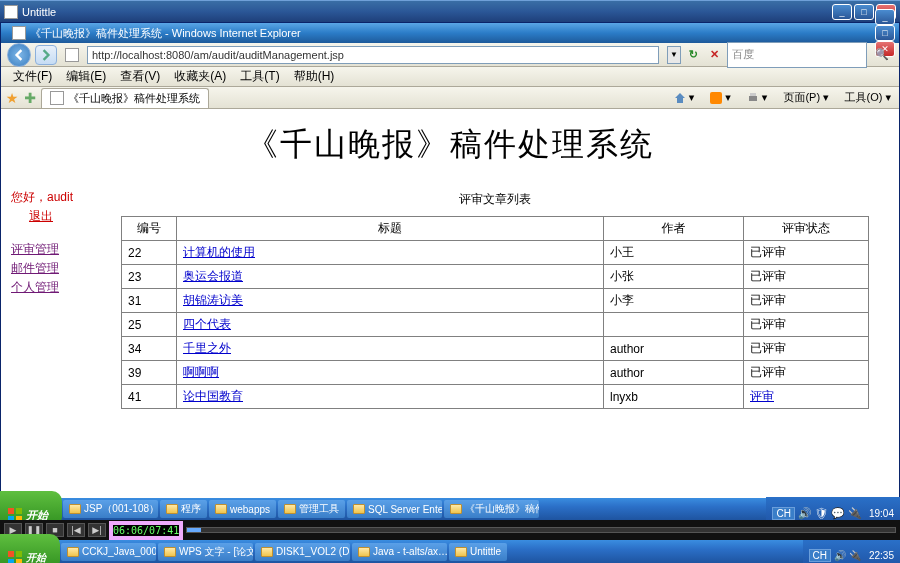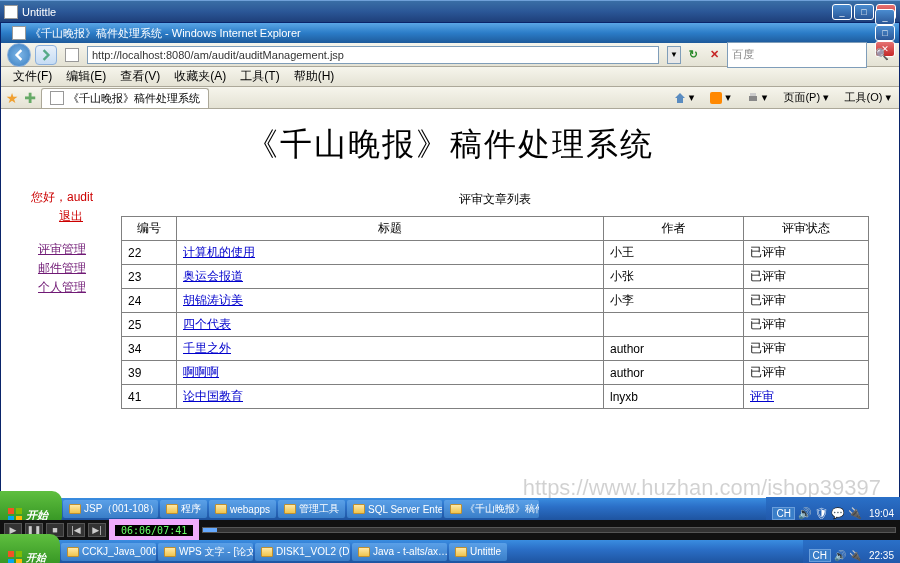--- a/index.html
+++ b/index.html
@@ -40,21 +40,21 @@
 .tabbar-right { margin-left: auto; display: flex; gap: 4px; align-items: center; }
 .tbr-btn { padding: 1px 6px; cursor: pointer; display: flex; align-items: center; gap: 3px; }
 .tbr-btn svg { width: 12px; height: 12px; }
 
 
 .page { background: #fff; height: 410px; display: flex; position: relative; }
 .page-header { width: 100%; text-align: center; padding: 14px 0; }
 .page-header h1 { font-size: 32px; letter-spacing: 2px; color: #000; font-weight: normal; font-family: "SimSun"; }
 .content-wrap { display: flex; flex-direction: column; width: 100%; }
 .body-row { display: flex; flex: 1; }
-.sidebar { width: 120px; padding: 8px 8px 0 10px; font-size: 12px; text-align: center; }
+.sidebar { width: 120px; padding: 8px 8px 0 10px; font-size: 12px; }
 .welcome { color: #c00; margin-bottom: 2px; }
 .logout-link { color: #c00; text-decoration: underline; margin-left: 18px; cursor: pointer; display: inline-block; margin-bottom: 16px; }
 .side-link { color: #701a75; text-decoration: underline; display: block; cursor: pointer; margin-bottom: 2px; }
 
 .main { flex: 1; padding: 10px 30px 0 0; }
 .list-title { text-align: center; font-size: 12px; margin-bottom: 8px; }
 table { border-collapse: collapse; width: 100%; font-size: 12px; }
 th, td { border: 1px solid #808080; padding: 3px 6px; text-align: left; height: 18px; }
 th { text-align: center; font-weight: normal; background: #fff; }
 th.c-id { width: 55px; }
@@ -68,21 +68,21 @@
 .taskbar { position: absolute; left: 0; right: 0; top: 520px; height: 22px; background: linear-gradient(to bottom,#3a8de0 0%,#2b6fc7 40%,#1e54a0 100%); display: flex; align-items: center; font-size: 11px; color: #fff; }
 .start-btn { background: linear-gradient(to bottom,#5fbf3f,#2f8f1f); height: 36px; padding: 12px 14px 0 8px; display: flex; align-items: center; gap: 4px; font-style: italic; font-weight: bold; border-radius: 0 10px 10px 0; cursor: pointer; }
 .task-item { background: linear-gradient(#5aa0e8,#3a7ec8); height: 18px; margin: 0 1px; padding: 0 6px; display: flex; align-items: center; gap: 3px; border-radius: 2px; cursor: pointer; font-size: 10px; max-width: 95px; overflow: hidden; white-space: nowrap; }
 .folder-ic { width: 12px; height: 10px; background: linear-gradient(#ffe9a8,#f0c44c); border: 1px solid #c09030; border-radius: 1px; flex-shrink: 0; }
 .sys-tray { margin-left: auto; background: linear-gradient(#2a70c8,#1e50a0); height: 32px; padding: 0 6px; display: flex; align-items: center; gap: 3px; margin-top: 8px; }
 .clock { font-size: 10px; margin-left: 4px; }
 .lang { background: #3a7ec8; padding: 0 3px; font-size: 10px; border: 1px solid #6a9edb; }
 
 .player-row { position: absolute; top: 520px; height: 20px; left:0; right:0; background:#111; display:flex; align-items:center; padding:0 4px; gap:3px; color:#ccc; font-size:10px; }
 .pb { width:18px; height:14px; background:#333; border:1px solid #555; display:flex; align-items:center; justify-content:center; cursor:pointer; font-size:9px; }
-.timecode { background:#000; border:6px solid #f0abfc; padding:0 6px; font-family: monospace; color:#6f6; }
+.timecode { background:#000; border:4px solid #f0abfc; padding:0 0; font-family: monospace; color:#6f6; }
 .seek { flex:1; height:6px; background:#333; border:1px solid #555; position:relative; }
 .seek-fill { position:absolute; left:0; top:0; bottom:0; width:2%; background:#6af; }
 
 .taskbar2 { position: absolute; left: 0; right: 0; bottom: 0; height: 23px; background: linear-gradient(to bottom,#3a8de0 0%,#2b6fc7 40%,#1e54a0 100%); display: flex; align-items: center; font-size: 10px; color: #fff; }
 
 
 
 </style>
 </head>
 <body>
@@ -203,21 +203,21 @@
                   <td>小王</td>
                   <td>已评审</td>
                 </tr>
                 <tr>
                   <td>23</td>
                   <td><a class="tbl-link">奥运会报道</a></td>
                   <td>小张</td>
                   <td>已评审</td>
                 </tr>
                 <tr>
-                  <td>24</td>
+                  <td>31</td>
                   <td><a class="tbl-link">胡锦涛访美</a></td>
                   <td>小李</td>
                   <td>已评审</td>
                 </tr>
                 <tr>
                   <td>25</td>
                   <td><a class="tbl-link">四个代表</a></td>
                   <td></td>
                   <td>已评审</td>
                 </tr>
@@ -237,21 +237,20 @@
                   <td>41</td>
                   <td><a class="tbl-link">论中国教育</a></td>
                   <td>lnyxb</td>
                   <td><a class="tbl-link">评审</a></td>
                 </tr>
               </tbody>
           </table>
         </div>
       </div>
     </div>
-    <div class="watermark">https://www.huzhan.com/ishop39397</div>
   </div>
 </div>
 
 <div class="taskbar" style="top:498px">
   <div class="start-btn">
     <svg width="14" height="14" viewBox="0 0 14 14">
         <rect x="0" y="0" width="6" height="6" fill="#f35325"></rect>
         <rect x="8" y="0" width="6" height="6" fill="#81bc06"></rect>
         <rect x="0" y="8" width="6" height="6" fill="#05a6f0"></rect>
         <rect x="8" y="8" width="6" height="6" fill="#ffba08"></rect>

